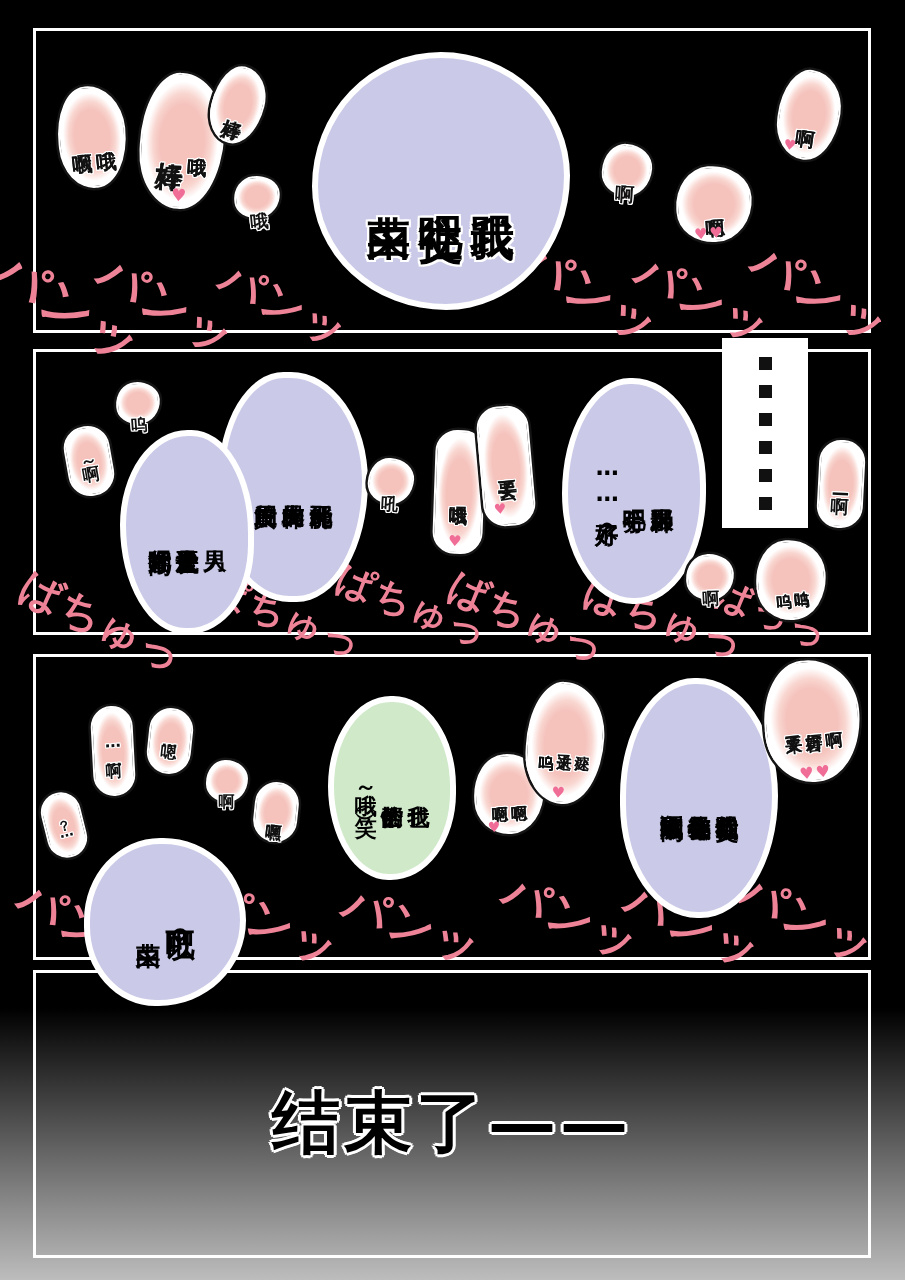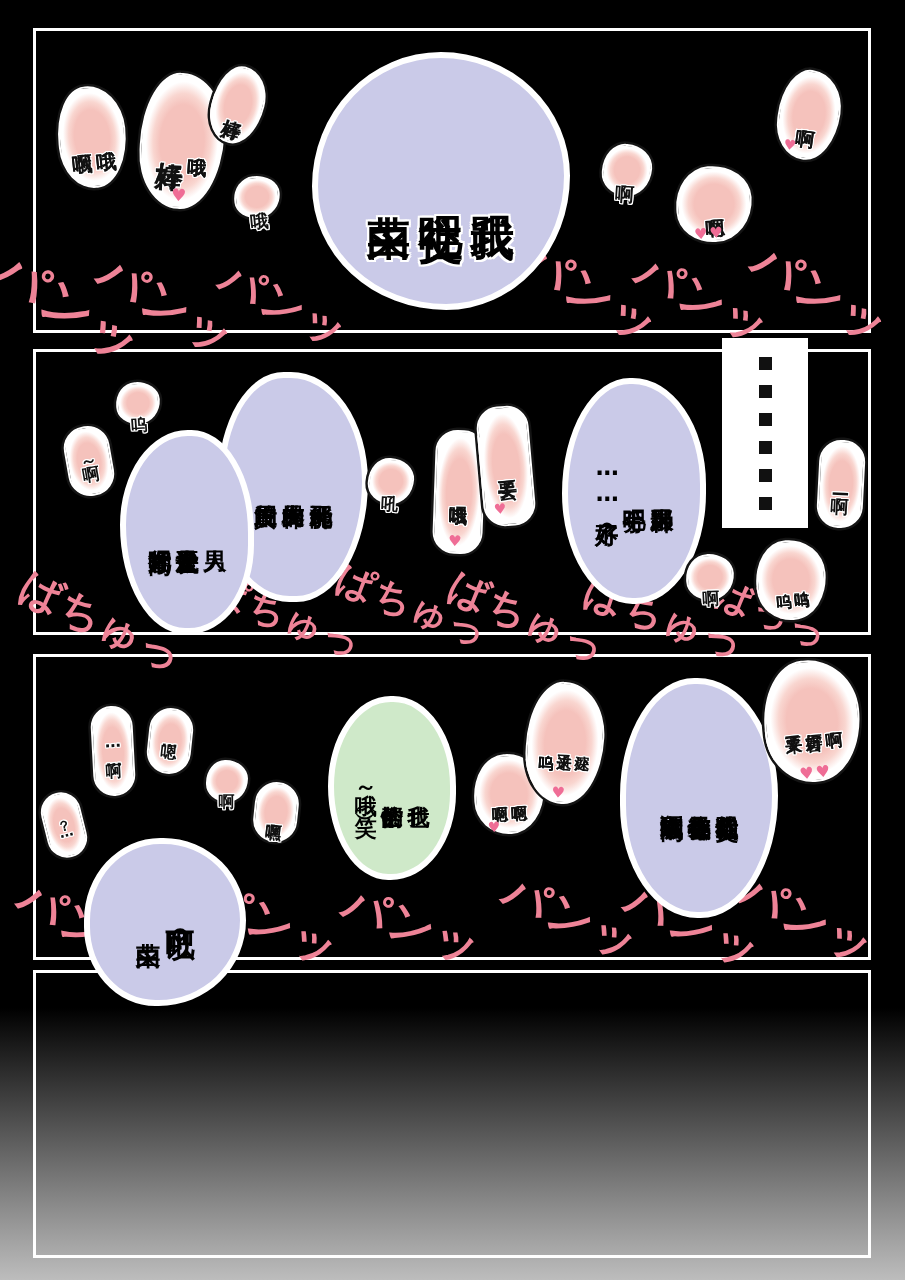--- a/index.html
+++ b/index.html
@@ -272,13 +272,14 @@
     <span class="heart" style="left:28px;bottom:-2px;font-size:16px;">♥♥</span>
   </div>
 
   <div class="bubble" style="left:84px;top:838px;width:150px;height:156px;z-index:4;border-radius:48% 52% 55% 45%/50% 50% 52% 48%;">
     <div class="vt" style="font-size:29px;">
       <div>可以吧？</div>
         <div style="font-size:25px;">由菜</div>
     </div>
   </div>
 
+  <div class="endtext" style="left:272px;top:1078px;">结束了——</div>
 </div>
 
 </body></html>

